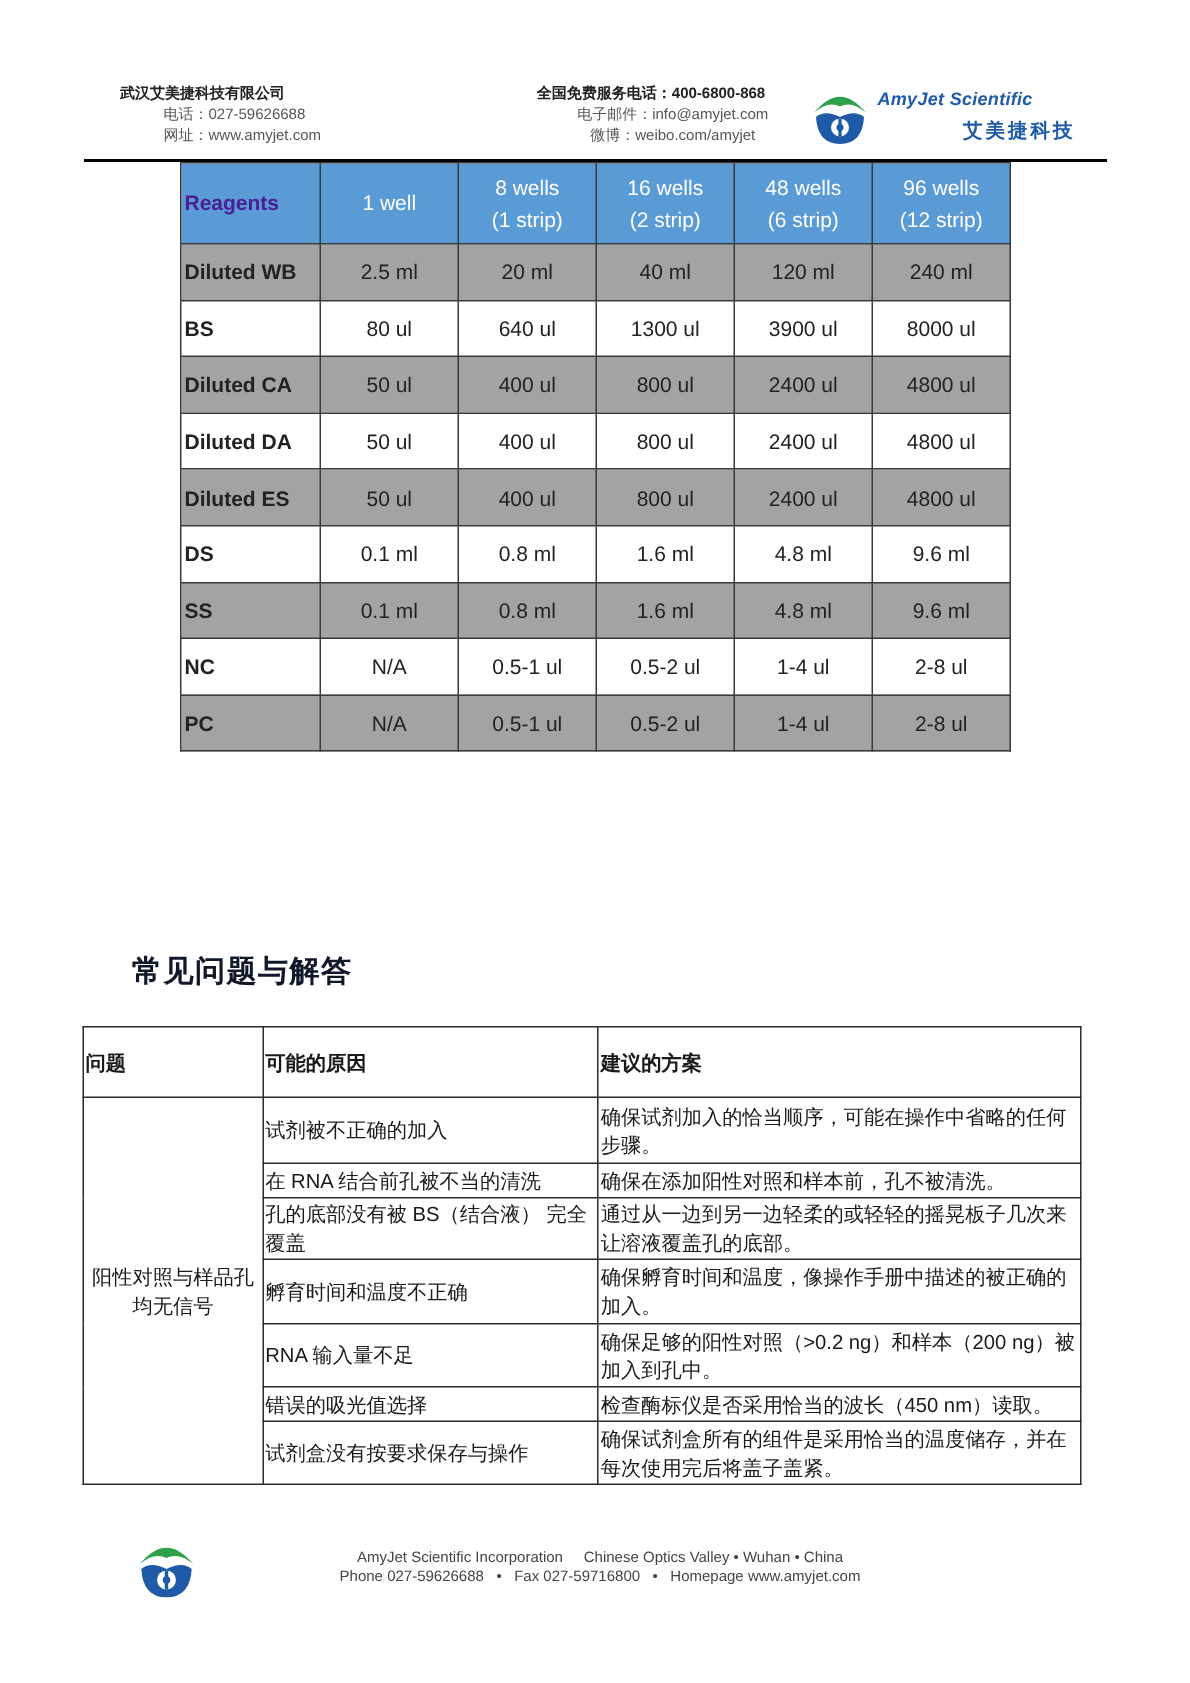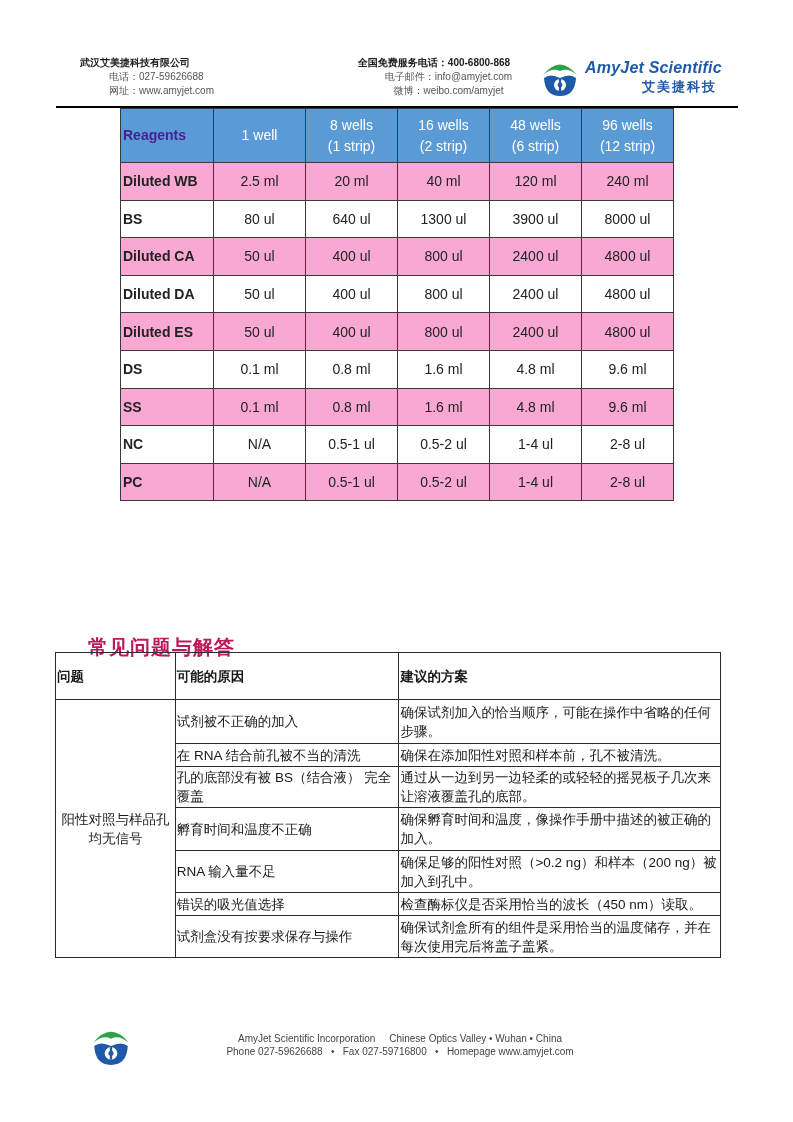--- a/index.html
+++ b/index.html
@@ -11,37 +11,37 @@
   .hdr-col { position: absolute; top: 56px; font-size: 10px; line-height: 14px; }
   .hdr-col .t { font-weight: bold; color: #222; font-size: 10px; }
   .hdr-col .l { color: #555; margin-left: 29px; }
   .c1 { left: 80px; text-align: left; }
   .c2 { left: 228px; text-align: center; width: 100px; }
   .c3 { left: 344px; text-align: center; width: 180px; }
   .hdr-rule { position: absolute; left: 56px; top: 106px; width: 682px; height: 1.5px; background: #000; }
 
   .logo { position: absolute; left: 540px; top: 56px; width: 200px; height: 44px; }
   .logo-mark { position: absolute; left: 0; top: 2px; width: 40px; height: 40px; }
-  .logo-en { position: absolute; left: 45px; top: 3px; font-size: 16px; font-weight: bold; font-style: italic; color: #1f5aa8; letter-spacing: 0.2px; white-space: nowrap; }
+  .logo-en { position: absolute; left: 45px; top: 3px; font-size: 12px; font-weight: bold; font-style: italic; color: #1f5aa8; letter-spacing: 0.2px; white-space: nowrap; }
   .logo-cn { position: absolute; left: 102px; top: 22px; font-size: 13px; font-weight: bold; color: #1f5aa8; letter-spacing: 2px; white-space: nowrap; }
 
   
   .rtable { position: absolute; left: 120px; top: 108px; border-collapse: collapse; font-size: 14px; }
   .rtable th, .rtable td { border: 1px solid #3a3a3a; text-align: center; vertical-align: middle; }
   .rtable th { background: #5b9bd5; color: #ffffff; font-weight: normal; height: 54px; line-height: 21px; }
   .rtable th.first { color: #4c1d95; font-weight: bold; text-align: left; padding-left: 2px; }
   .rtable td { height: 37.6px; color: #222; }
   .rtable td.first { text-align: left; font-weight: bold; padding-left: 2px; }
-  .rtable tr.alt td { background: #f9a8d4; }
+  .rtable tr.alt td { background: #a3a3a3; }
   .col-0 { width: 93px; } .col-1 { width: 92px; } .col-2 { width: 92px; }
   .col-3 { width: 92px; } .col-4 { width: 92px; } .col-5 { width: 92px; }
 
   
-  .faq-title { position: absolute; left: 88px; top: 634px; font-family: "DejaVu Serif", "Liberation Serif", serif; font-size: 20px; font-weight: bold; letter-spacing: 1px; color: #be185d; }
-  .ftable { position: absolute; left: 55px; top: 652px; width: 666px; border-collapse: collapse; font-size: 13.5px; border-radius: 15px; }
+  .faq-title { position: absolute; left: 88px; top: 634px; font-family: "DejaVu Serif", "Liberation Serif", serif; font-size: 20px; font-weight: bold; letter-spacing: 1px; color: #0f172a; }
+  .ftable { position: absolute; left: 55px; top: 684px; width: 666px; border-collapse: collapse; font-size: 13.5px; border-radius: 15px; }
   .ftable th, .ftable td { border: 1px solid #2a2a2a; vertical-align: middle; text-align: left; line-height: 19px; padding: 0 1px; }
   .ftable th { height: 47px; font-weight: bold; font-size: 13.5px; }
   .ftable td.problem { text-align: center; padding: 0 2px; }
   .fc0 { width: 120px; } .fc1 { width: 224px; } .fc2 { width: 322px; }
   .ftable tr.r1 td { height: 44px; } .ftable tr.r2 td { height: 23px; }
   .ftable tr.r3 td { height: 41px; } .ftable tr.r4 td { height: 43px; }
   .ftable tr.r5 td { height: 42px; } .ftable tr.r6 td { height: 23px; }
   .ftable tr.r7 td { height: 42px; }
   .cause-wide { letter-spacing: 0; text-align: justify; }
 

